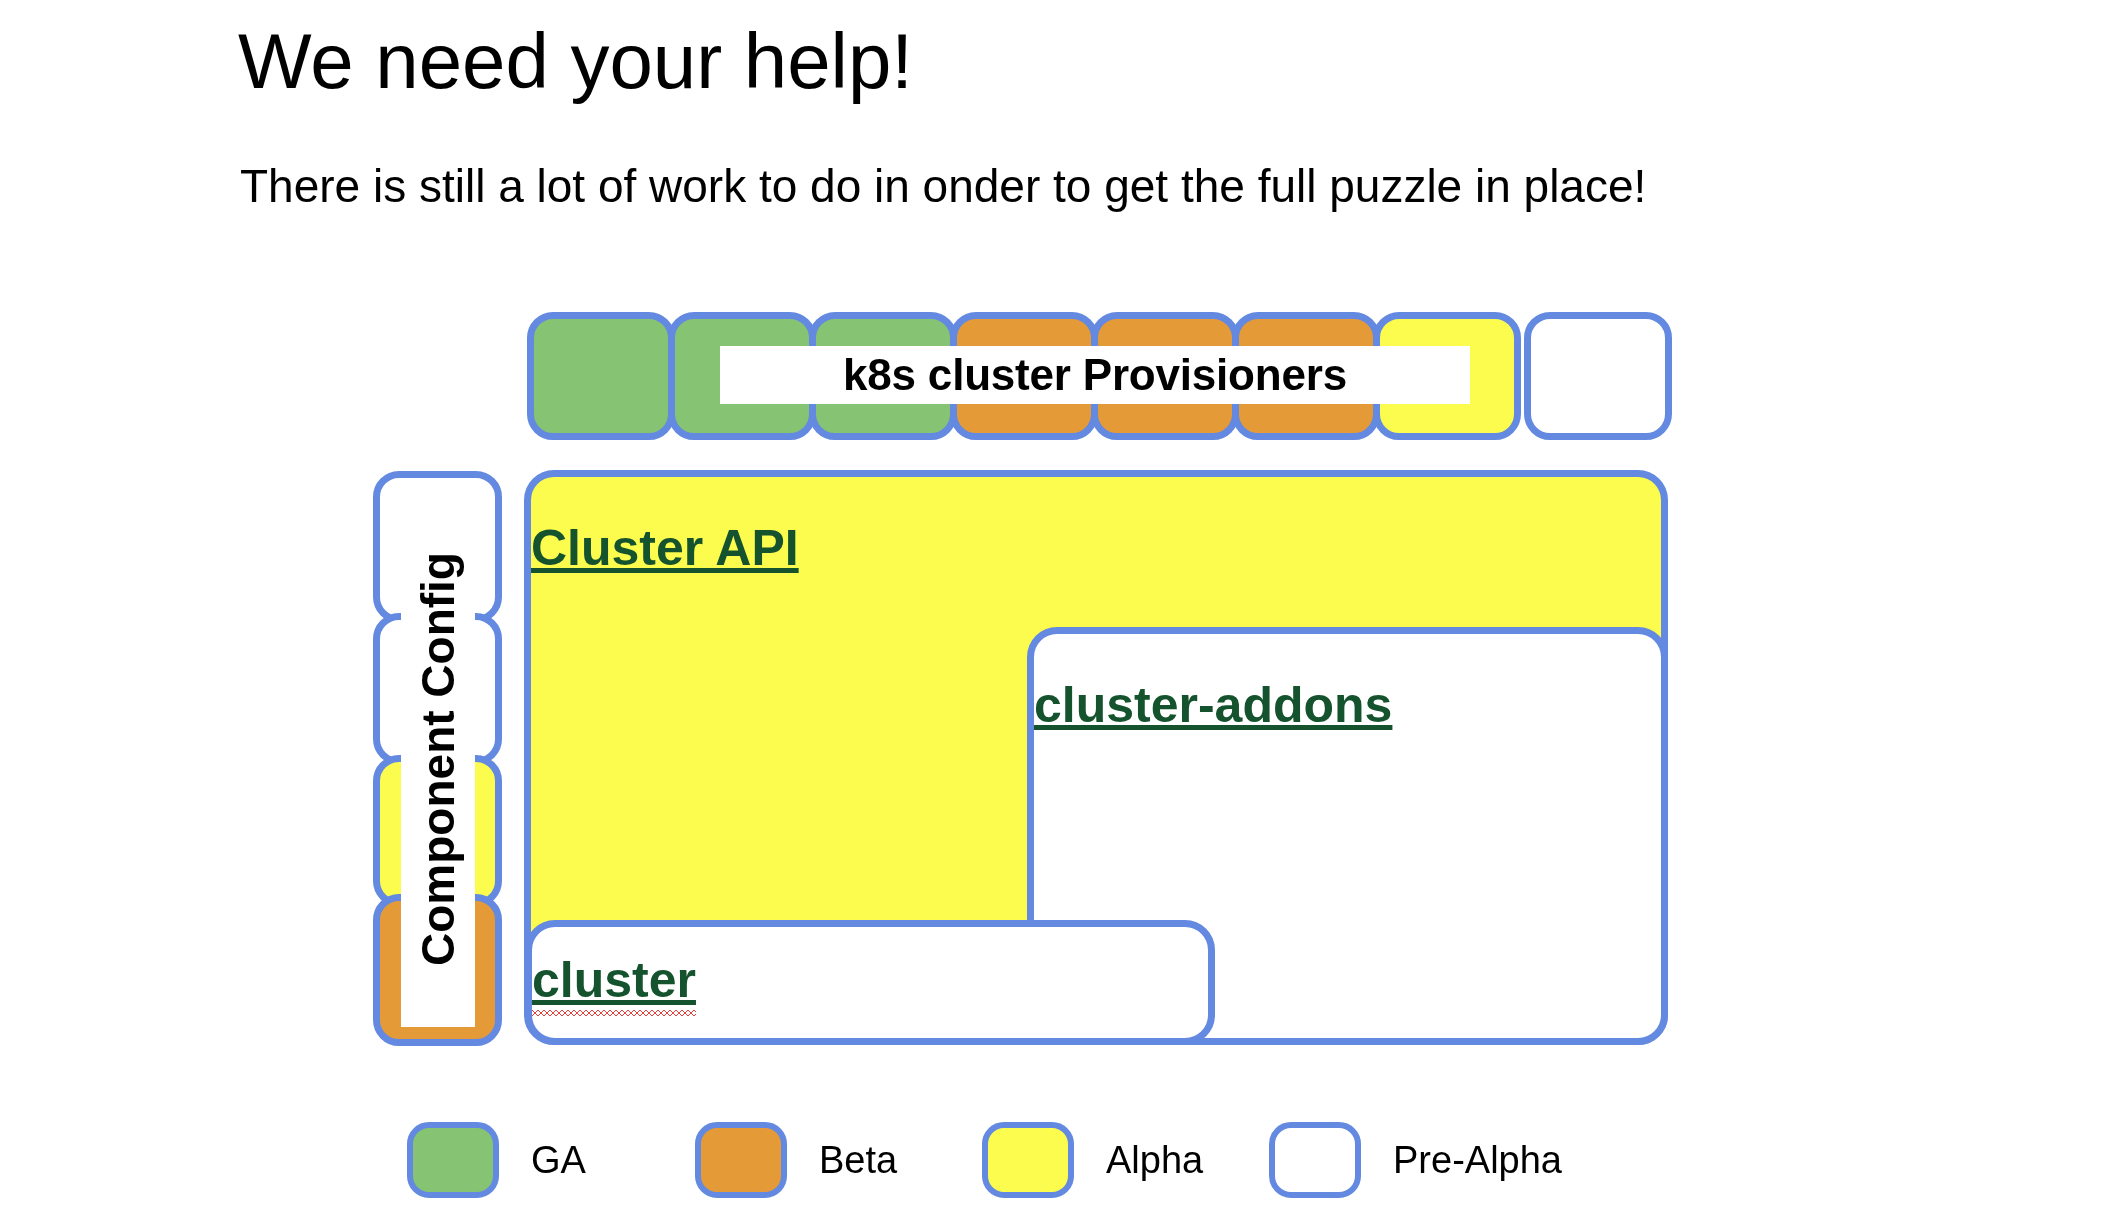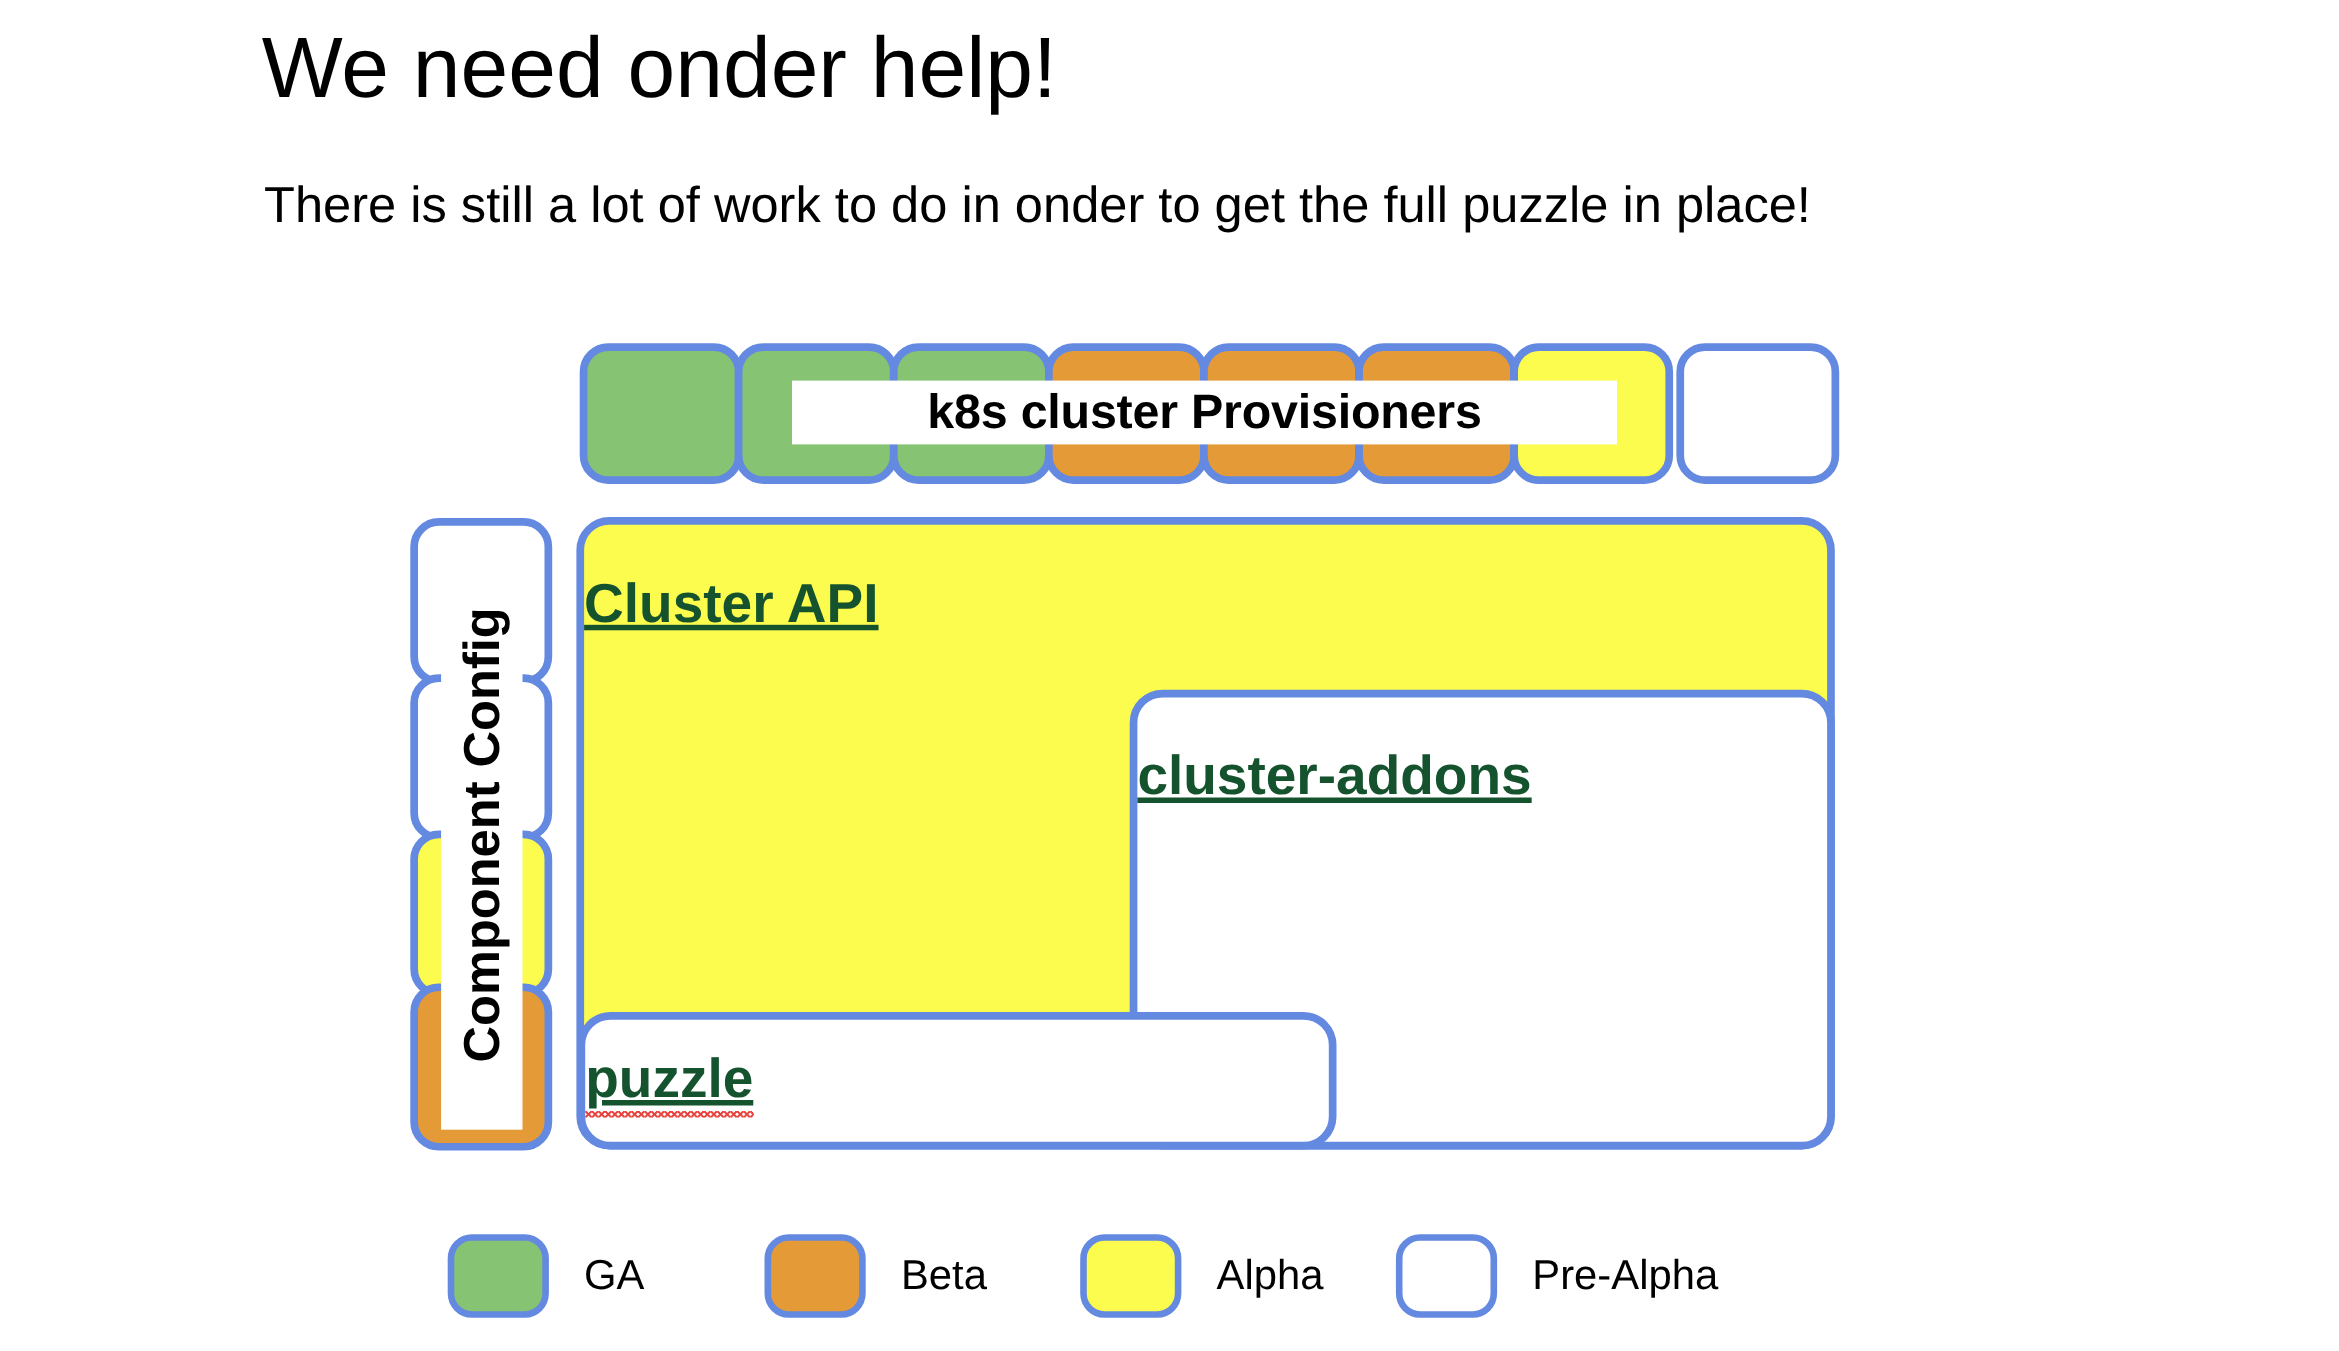--- a/index.html
+++ b/index.html
@@ -217,21 +217,21 @@
   .legend-item.i0 { left: 0px; }
   .legend-item.i1 { left: 288px; }
   .legend-item.i2 { left: 575px; }
   .legend-item.i3 { left: 862px; }
 </style>
 </head>
 <body>
 
 <div id="slide">
 
-  <div id="page-title">We need onder help!</div>
+  <div id="page-title">We need your help!</div>
   <div id="page-subtitle">There is still a lot of work to do in onder to get the full puzzle in place!</div>
 
   <div id="provisioner-row">
     <div class="node ga" style="left:0px;"></div>
     <div class="node ga" style="left:141px;"></div>
     <div class="node ga" style="left:282px;"></div>
     <div class="node beta" style="left:423px;"></div>
     <div class="node beta" style="left:564px;"></div>
     <div class="node beta" style="left:705px;"></div>
     <div class="node alpha" style="left:846px;"></div>
@@ -253,21 +253,21 @@
     <div class="node-label">Cluster API</div>
   </div>
 
   <div class="node prealpha" id="cluster-addons">
     <div class="node-label">cluster-addons</div>
   </div>
 
 
   <div class="node prealpha" id="etcdadm">
     <div class="node-label">
-      <span class="spellcheck">puzzle</span>
+      <span class="spellcheck">cluster</span>
     </div>
   </div>
 
   <div id="legend">
     <div class="legend-item i0">
       <div class="legend-swatch ga"></div>
       <div class="legend-text">GA</div>
     </div>
     <div class="legend-item i1">
       <div class="legend-swatch beta"></div>

